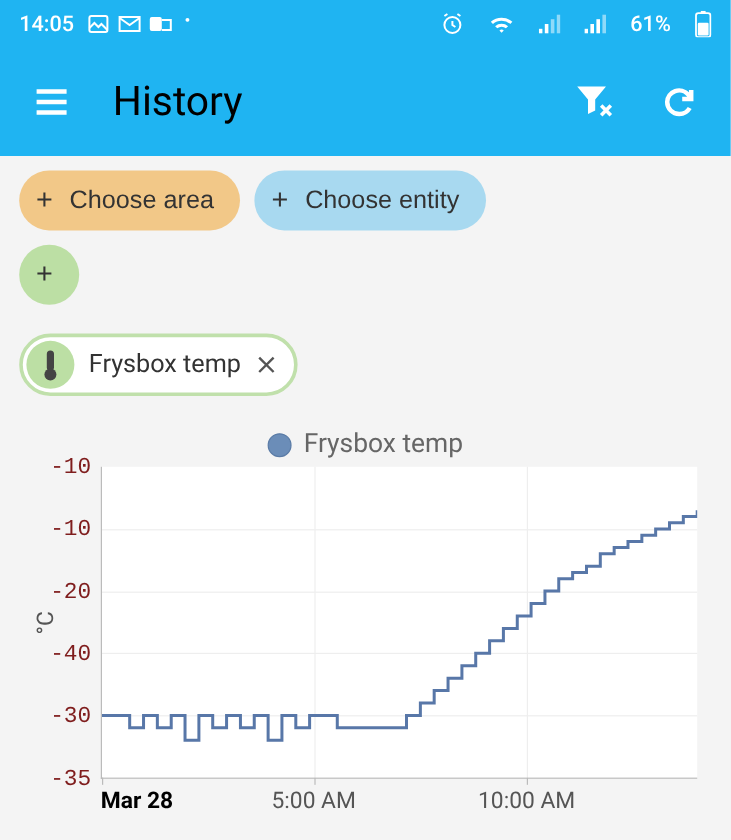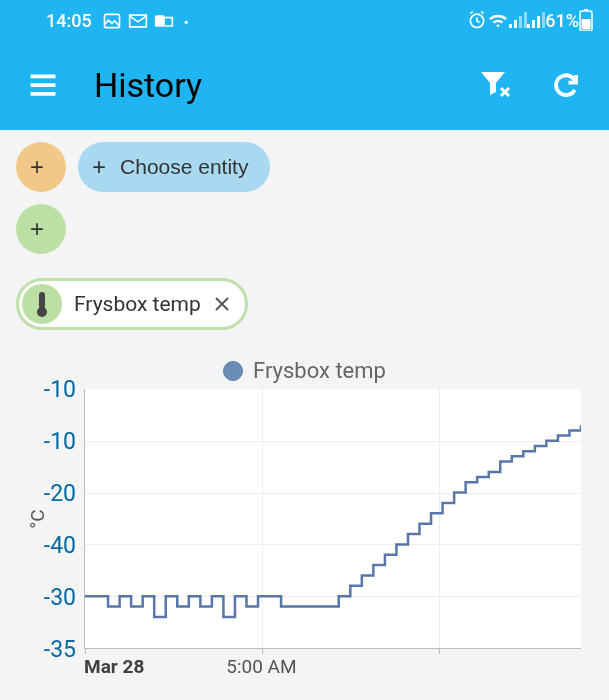--- a/index.html
+++ b/index.html
@@ -1,20 +1,20 @@
 <!DOCTYPE html>
 <html><head>
 <meta charset="utf-8">
 <style>
 * { margin: 0; padding: 0; box-sizing: border-box; }
 body { width: 609px; height: 700px; font-family: Roboto, "Segoe UI", Arial, sans-serif; background: #f4f4f4; overflow: hidden; }
 
 .status-bar { background: #1fb4f2; height: 40px; display: flex; justify-content: space-between; align-items: center; padding: 0 16px; color: #fff; font-size: 18px; font-weight: 500; }
-.status-left { display: flex; align-items: flex-end; gap: 10px; margin-left: 30px; }
-.status-right { display: flex; align-items: center; gap: 0; }
+.status-left { display: flex; align-items: flex-start; gap: 10px; }
+.status-right { display: flex; align-items: center; gap: 20px; }
 .status-icons { display: flex; align-items: center; gap: 6px; }
 .dot { font-size: 14px; }
 
 .app-bar { background: #1fb4f2; height: 90px; display: flex; align-items: center; padding: 0 24px; gap: 32px; }
 .app-title { color: #000000; font-size: 34px; font-weight: 400; flex: 1; }
 .app-actions { display: flex; gap: 32px; }
 .icon-btn { background: none; border: none; cursor: pointer; padding: 4px; display: flex; align-items: center; justify-content: center; }
 
 .content { padding: 12px 16px; }
 .chip-row { display: flex; flex-wrap: wrap; gap: 12px; margin-bottom: 12px; }
@@ -27,29 +27,29 @@
 .entity-chip { display: inline-flex; align-items: center; background: #fff; border: 3px solid #c0e0ab; border-radius: 28px; height: 52px; padding-right: 14px; margin-top: 12px; }
 .entity-icon { width: 40px; height: 40px; border-radius: 50%; background: #bcdfa4; display: flex; align-items: center; justify-content: center; margin-left: 3px; }
 .entity-label { padding: 0 12px; font-size: 21px; color: #333; }
 .entity-close { cursor: pointer; color: #555; display: flex; }
 
 .chart-legend { display: flex; justify-content: center; align-items: center; gap: 10px; margin: 28px 0 6px 0; font-size: 22px; color: #666; }
 .legend-dot { width: 20px; height: 20px; border-radius: 50%; background: #6b8db8; border: 1px solid #5a7ba6; }
 
 .chart-area { position: relative; height: 300px; margin: 0 8px; }
 .y-axis { position: absolute; left: 0; top: 0; width: 60px; height: 260px; }
-.y-tick { position: absolute; right: 8px; font-size: 23px; color: #0369a1; transform: translateY(-50%); }
+.y-tick { position: absolute; right: 8px; font-size: 19px; color: #7f1d1d; transform: translateY(-50%); font-family: Liberation Mono, monospace; }
 .y-label { position: absolute; left: 4px; top: 130px; transform: translateY(-50%) rotate(-90deg); font-size: 19px; color: #555; }
 .plot { position: absolute; left: 60px; right: 4px; top: 0; height: 260px; border: 1px solid #bbb; border-top: none; border-right: none; background: #fff; }
 .grid-line-h { position: absolute; left: 0; right: 0; border-top: 1px solid #eee; }
 .grid-line-v { position: absolute; top: 0; bottom: 0; border-left: 1px solid #eee; }
 .tick-v { position: absolute; bottom: -6px; width: 1px; height: 6px; background: #bbb; }
 .x-axis { position: absolute; left: 60px; right: 4px; top: 266px; height: 30px; }
 .x-tick { position: absolute; font-size: 19px; color: #555; transform: translateX(-50%); }
-.x-first { transform: none; font-weight: 700; color: #404040; }
+.x-first { transform: none; font-weight: 700; color: #000000; }
 
 svg.line { position: absolute; left: 0; top: 0; width: 100%; height: 100%; }
 </style>
 </head>
 <body>
 
 <div class="status-bar">
   <div class="status-left">
     <span>14:05</span>
     <span class="status-icons">
@@ -118,20 +118,21 @@
           <path d="M4 12a8 8 0 008 8 8 8 0 007-4"></path>
         </svg>
     </button>
   </div>
 </div>
 
 <div class="content">
   <div class="chip-row">
     <button class="chip chip-area">
       <span class="plus">+</span>
+      <span>Choose area</span>
     </button>
     <button class="chip chip-device">
       <span class="plus">+</span>
       <span>Choose entity</span>
     </button>
   </div>
   <div class="chip-row">
     <button class="chip chip-entity">
       <span class="plus">+</span>
     </button>
@@ -177,15 +178,16 @@
       <div class="tick-v" style="left:0%"></div>
       <div class="tick-v" style="left:35.7%"></div>
       <div class="tick-v" style="left:71.4%"></div>
       <svg class="line" viewBox="0 0 100 100" preserveAspectRatio="none" id="series-path">
           <path d="M 0.00 80.00 L 2.33 80.00 L 2.33 80.00 L 4.65 80.00 L 4.65 84.00 L 6.98 84.00 L 6.98 80.00 L 9.30 80.00 L 9.30 84.00 L 11.63 84.00 L 11.63 80.00 L 13.95 80.00 L 13.95 88.00 L 16.28 88.00 L 16.28 80.00 L 18.60 80.00 L 18.60 84.00 L 20.93 84.00 L 20.93 80.00 L 23.26 80.00 L 23.26 84.00 L 25.58 84.00 L 25.58 80.00 L 27.91 80.00 L 27.91 88.00 L 30.23 88.00 L 30.23 80.00 L 32.56 80.00 L 32.56 84.00 L 34.88 84.00 L 34.88 80.00 L 37.21 80.00 L 37.21 80.00 L 39.53 80.00 L 39.53 84.00 L 41.86 84.00 L 41.86 84.00 L 44.19 84.00 L 44.19 84.00 L 46.51 84.00 L 46.51 84.00 L 48.84 84.00 L 48.84 84.00 L 51.16 84.00 L 51.16 80.00 L 53.49 80.00 L 53.49 76.00 L 55.81 76.00 L 55.81 72.00 L 58.14 72.00 L 58.14 68.00 L 60.47 68.00 L 60.47 64.00 L 62.79 64.00 L 62.79 60.00 L 65.12 60.00 L 65.12 56.00 L 67.44 56.00 L 67.44 52.00 L 69.77 52.00 L 69.77 48.00 L 72.09 48.00 L 72.09 44.00 L 74.42 44.00 L 74.42 40.00 L 76.74 40.00 L 76.74 36.00 L 79.07 36.00 L 79.07 34.00 L 81.40 34.00 L 81.40 32.00 L 83.72 32.00 L 83.72 28.00 L 86.05 28.00 L 86.05 26.00 L 88.37 26.00 L 88.37 24.00 L 90.70 24.00 L 90.70 22.00 L 93.02 22.00 L 93.02 20.00 L 95.35 20.00 L 95.35 18.00 L 97.67 18.00 L 97.67 16.00 L 100.00 16.00 L 100.00 14.00" fill="none" stroke="#5877a8" stroke-width="1" vector-effect="non-scaling-stroke" style="stroke-width: 2.5px;"></path>
         </svg>
     </div>
     <div class="x-axis">
       <span class="x-tick x-first" style="left:0">Mar 28</span>
       <span class="x-tick" style="left:35.7%">5:00 AM</span>
+      <span class="x-tick" style="left:71.4%">10:00 AM</span>
     </div>
   </div>
 </div>
 
 </body></html>

